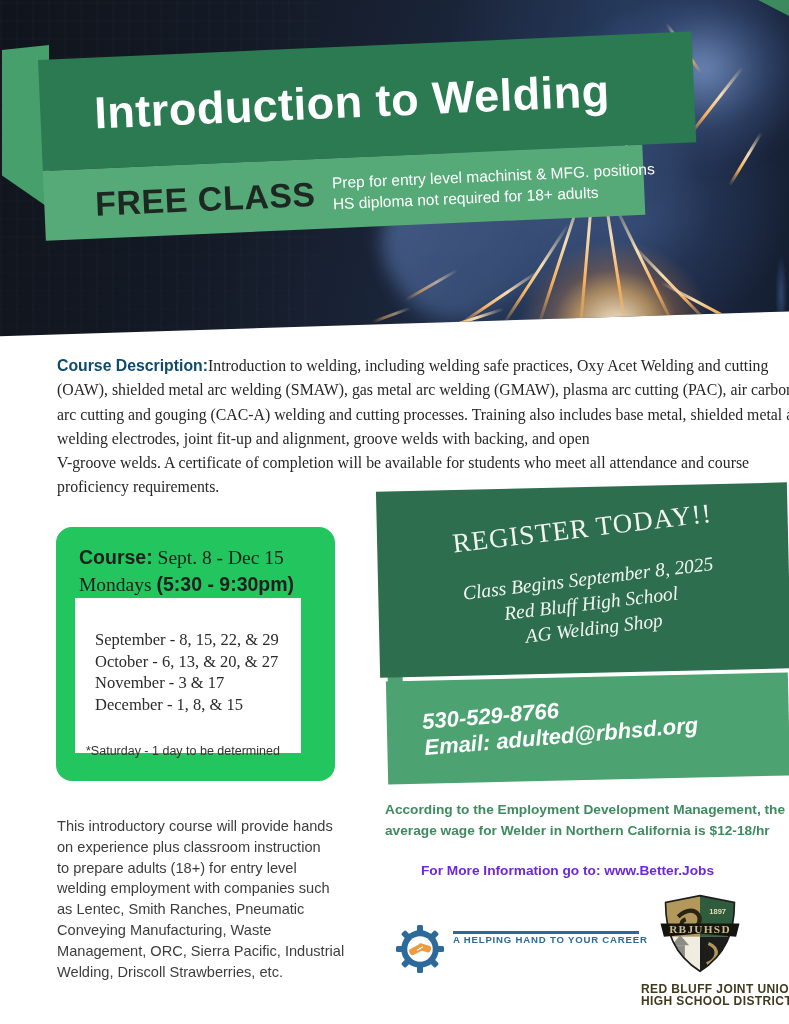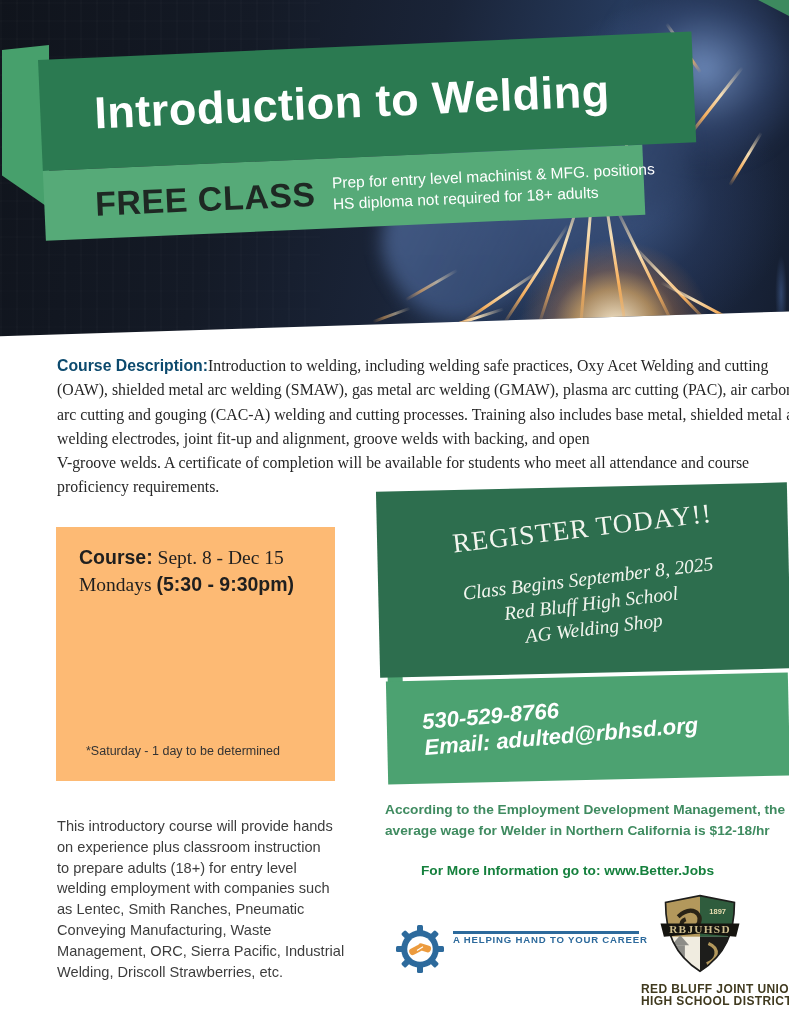--- a/index.html
+++ b/index.html
@@ -63,21 +63,21 @@
     display:flex; align-items:center; padding-left:51px;
   }
   .free-class { font-size:34px; font-weight:bold; color:#1e2823; letter-spacing:.5px; white-space:nowrap; }
   .prep { margin-left:17px; color:#ffffff; font-size:15.5px; line-height:21px; white-space:nowrap; }
   
   .description { position:absolute; left:57px; top:354px; width:720px; z-index:2;
     font-family:"Liberation Serif", serif; font-size:15.8px; color:#262626; }
   .description .line { white-space:nowrap; line-height:24.3px; }
   .desc-label { font-family:"Liberation Sans", sans-serif; font-weight:bold; color:#0c4a6e; }
   
-  .sched-card { position:absolute; left:56px; top:527px; width:279px; height:254px; background:#fdba74; z-index:2; }
+  .sched-card { position:absolute; left:56px; top:527px; width:279px; height:254px; background:#22c55e; z-index:2;border-radius:16px; }
   .sched-head { position:absolute; left:23px; top:17px; font-size:19.5px; color:#1f1f1f; line-height:26px; white-space:nowrap; }
   .sh-sans { font-weight:bold; font-family:"Liberation Sans", sans-serif; }
   .sh-serif { font-family:"Liberation Serif", serif; }
   .sched-inner { position:absolute; left:19px; top:71px; width:226px; height:155px; background:#ffffff;
     padding:31px 0 0 20px; font-family:"Liberation Serif", serif; font-size:16.5px; color:#2a2a2a; }
   .sched-inner .mline { line-height:21.5px; white-space:nowrap; }
   .sched-note { position:absolute; left:30px; top:217px; font-size:12.5px; color:#333333; white-space:nowrap; }
   
   .accent-strip { position:absolute; left:387px; top:514px; width:15px; height:266px; background:#4ca271; transform:rotate(-1.2deg); z-index:2; }
   .register-box { position:absolute; left:378px; top:487px; width:411px; height:186px; background:#2d6e4e; transform:rotate(-1.3deg); z-index:3; }
@@ -86,21 +86,21 @@
   .register-lines { margin-top:22px; font-family:"Liberation Serif", serif; font-style:italic; font-size:19.5px; line-height:25px; }
   .register-lines div { white-space:nowrap; }
   .contact-box { position:absolute; left:387px; top:677px; width:402px; height:103px; background:#4ca271; transform:rotate(-1.3deg); z-index:3; }
   .contact-inner { position:absolute; left:36px; top:20px; transform:rotate(-3.5deg);
     color:#ffffff; font-weight:bold; font-style:italic; font-size:22px; line-height:26px; white-space:nowrap; }
   
   .wage { position:absolute; left:385px; top:800px; z-index:2;
     color:#3f8b60; font-weight:bold; font-size:13.7px; }
   .wage .line { line-height:20.5px; white-space:nowrap; }
   .moreinfo { position:absolute; left:385px; top:863px; z-index:2;
-    color:#15803d; font-weight:bold; font-size:13.7px; white-space:nowrap;padding-left:36px; }
+    color:#6d28d9; font-weight:bold; font-size:13.7px; white-space:nowrap;padding-left:36px; }
   
   .intro { position:absolute; left:57px; top:816px; z-index:2; color:#3d3d3d; font-size:14.6px; }
   .intro .line { line-height:20.8px; white-space:nowrap; }
   
   .bj-logo { position:absolute; left:396px; top:925px; display:flex; align-items:flex-start; z-index:2; }
   .bj-text { margin-left:9px; padding-top:3px; }
   .bj-word { font-size:24px; font-weight:bold; letter-spacing:.5px; white-space:nowrap; }
   .bj-main { color:#2d6a9c; }
   .bj-dot { color:#ec9b3e; }
   .bj-sub { color:#ec9b3e; }
@@ -160,20 +160,26 @@
     <div class="line">arc cutting and gouging (CAC-A) welding and cutting processes. Training also includes base metal, shielded metal arc</div>
     <div class="line">welding electrodes, joint fit-up and alignment, groove welds with backing, and open</div>
     <div class="line">V-groove welds. A certificate of completion will be available for students who meet all attendance and course</div>
     <div class="line">proficiency requirements.</div>
   </div>
 
   <div class="sched-card">
     <div class="sched-head">
       <div><span class="sh-sans">Course:</span><span class="sh-serif"> Sept. 8 - Dec 15</span></div>
       <div><span class="sh-serif">Mondays </span><span class="sh-sans">(5:30 - 9:30pm)</span></div>
+    </div>
+    <div class="sched-inner">
+      <div class="mline">September - 8, 15, 22, &amp; 29</div>
+      <div class="mline">October - 6, 13, &amp; 20, &amp; 27</div>
+      <div class="mline">November - 3 &amp; 17</div>
+      <div class="mline">December - 1, 8, &amp; 15</div>
     </div>
     <div class="sched-note">*Saturday - 1 day to be determined</div>
   </div>
 
   <div class="accent-strip"></div>
   <div class="register-box">
     <div class="register-inner">
       <div class="register-heading">REGISTER TODAY!!</div>
       <div class="register-lines">
         <div>Class Begins September 8, 2025</div>

